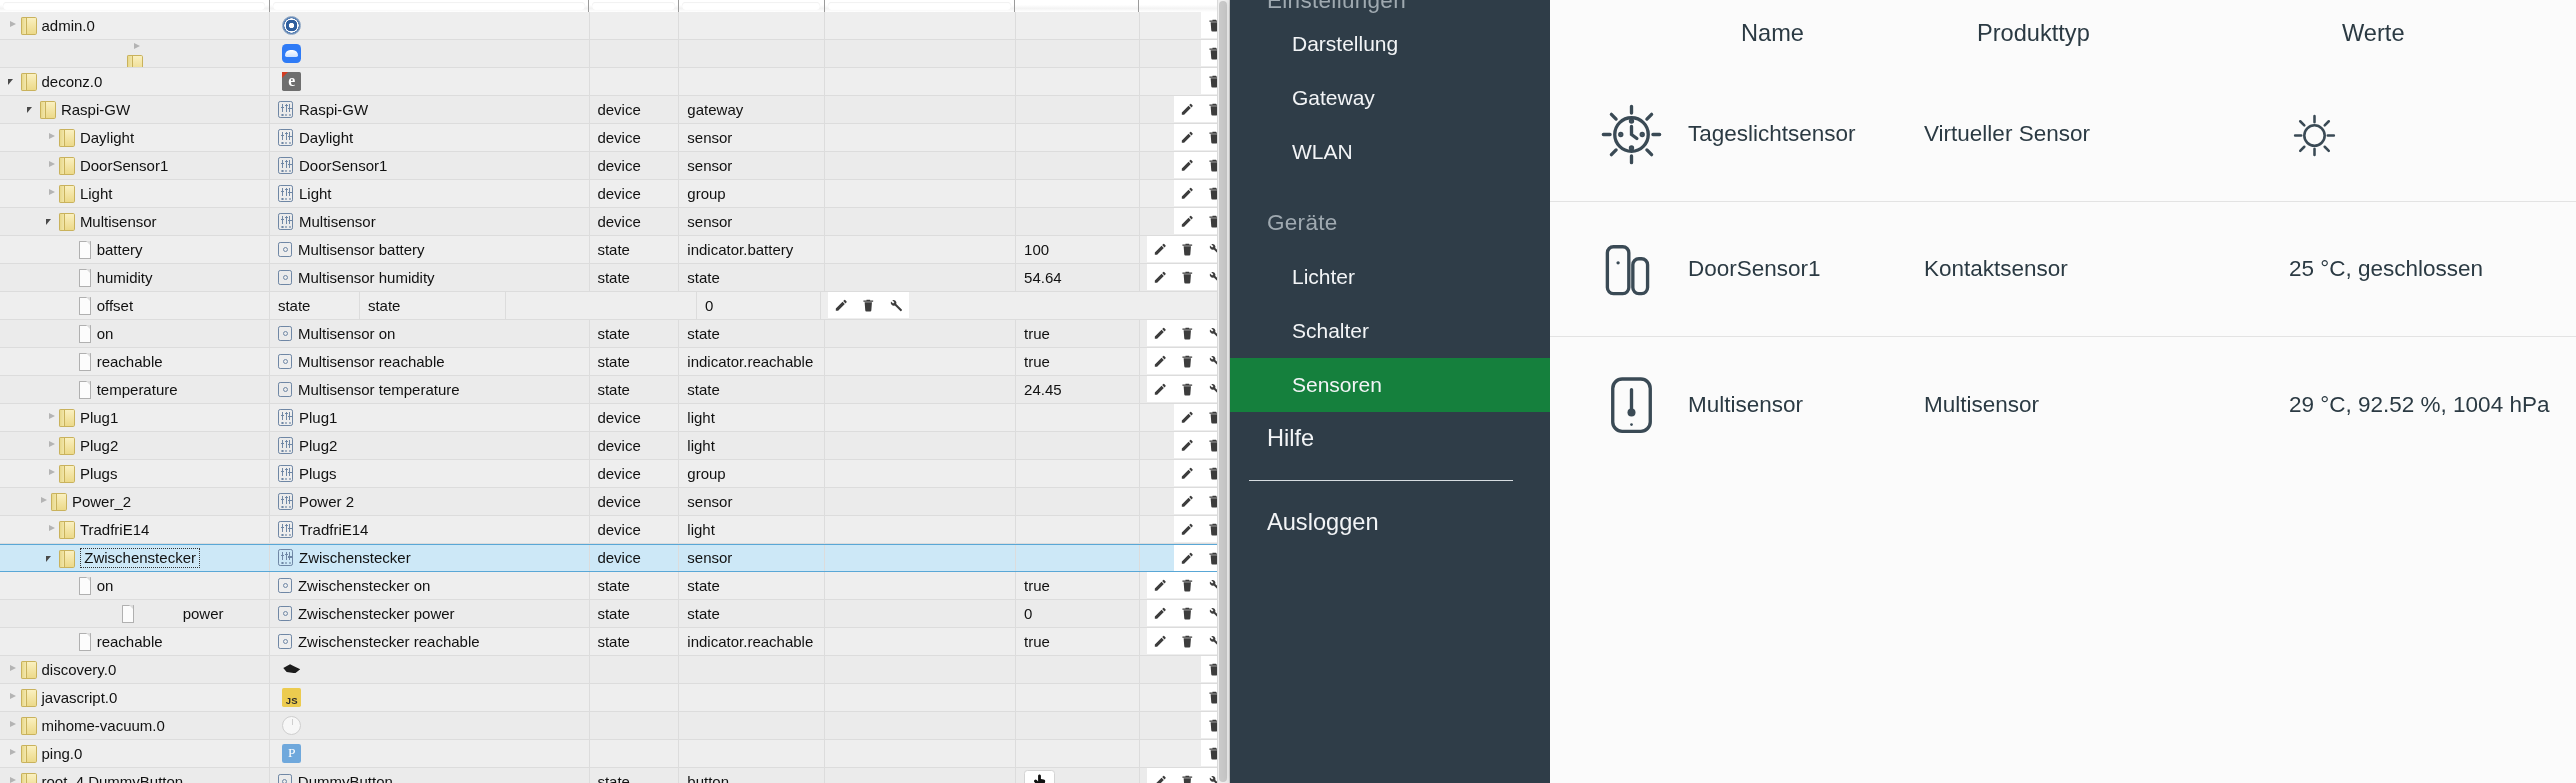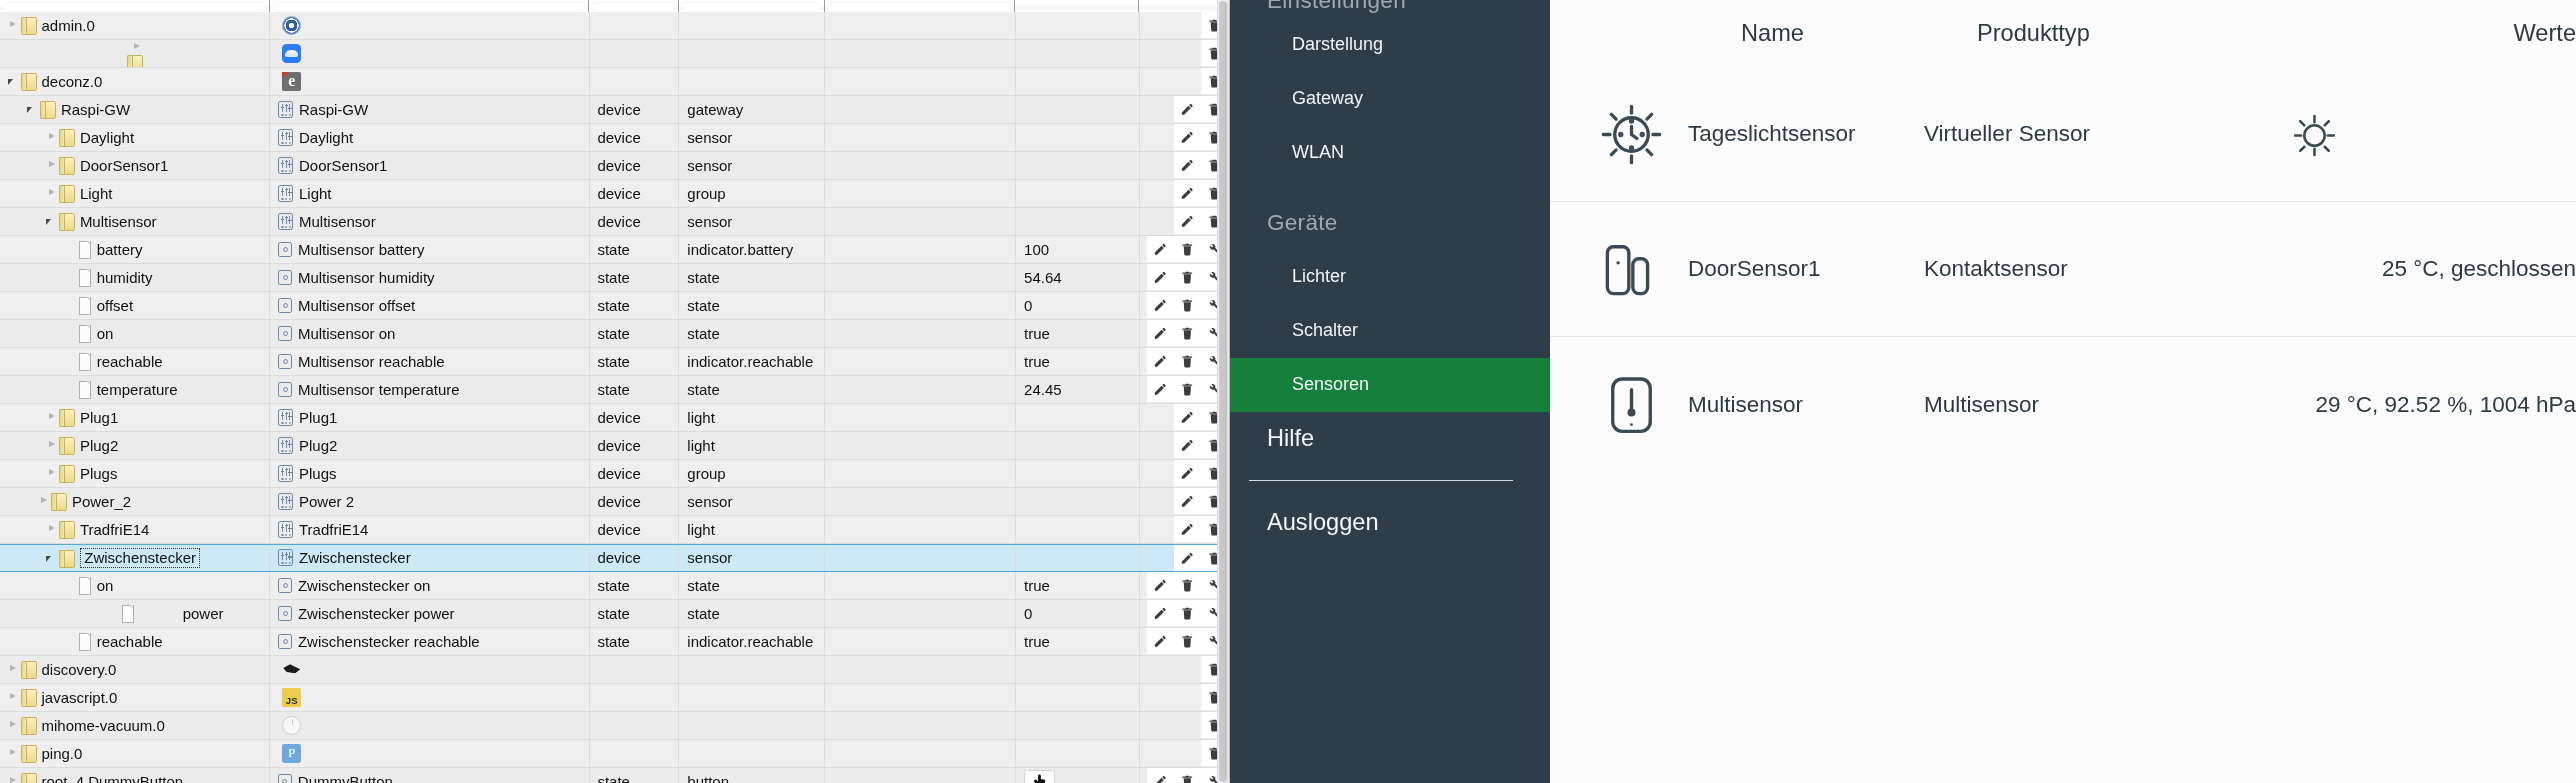--- a/index.html
+++ b/index.html
@@ -105,34 +105,34 @@
 
   .vscroll { position:absolute; right:0; top:0; width:12.4px; height:783px;
       background:#f0f0f0; border-left:0.6px solid #dadada; }
   .vthumb { position:absolute; right:1.7px; top:1.1px; width:8.4px; height:781px; background:#c9c9c9; border-radius:3.9px; }
 
   
   .navpane { width:320px; height:783px; background:#2f3d48; position:relative; overflow:hidden;
       box-shadow: 2.2px 0 10px rgba(0,0,0,.25); }
   .nav-section-title { color:#9fa9b0; font-size:22.5px; padding:0 0 0 37px; letter-spacing:0.3px; }
   .nav-item { height:54px; display:flex; align-items:center; padding-left:62px;
-      color:#f2f4f6; font-size:18px; }
+      color:#f2f4f6; font-size:21px; }
   .nav-item.active { background:#15803d; }
   .nav-plain { height:54px; display:flex; align-items:center; padding-left:37px;
       color:#f2f4f6; font-size:23.6px; }
   .nav-divider { height:0.6px; background:#d7dde1; margin:14.6px 37px 14.6px 19px; }
 
   
   .sensorpane { flex:1; height:783px; background:#fbfbfb; position:relative; }
   .sensor-head { display:flex; align-items:center; height:67px; padding-left:101px; }
   .sensor-head div { font-size:23.6px; color:#2b3a43; }
   .col-icon { width:90px; }
   .col-name { width:236px; }
   .col-type { width:365px; }
-  .col-val  { flex:1;text-align:right; }
+  .col-val  { flex:1; }
   .sensor-row { display:flex; align-items:center; height:135px; padding-left:48px;
       border-bottom:0.6px solid #e3e3e3; }
   .sensor-row:last-child{ border-bottom:none; }
   .sensor-row .cell { font-size:22.5px; color:#2b3a43; }
   .sensor-icon { width:90px; height:112px; display:flex; align-items:center; }
 
   svg.line { stroke:#3a4a55; stroke-width:5; fill:none; stroke-linecap:round; }
 </style>
 </head>
 <body>
@@ -524,26 +524,20 @@
                 <path d="M22.7 19l-9.1-9.1a5 5 0 00-6.6-6.3l3.5 3.5-2.1 2.1-3.5-3.5a5 5 0 006.3 6.6l9.1 9.1a1 1 0 001.4 0l1-1a1 1 0 000-1.4z"></path>
               </svg>
             </span>
           </div>
         </div>
         <div class="row">
           <div class="c c-name" style="padding-left: 63px;">
             <span class="twisty none"></span>
             <span class="doc"></span>
             <span>offset</span>
-          </div>
-          <div class="c c-desc">
-            <span class="ico-state">
-              <i></i>
-            </span>
-            <span>Multisensor offset</span>
           </div>
           <div class="c c-type">
             <span>state</span>
           </div>
           <div class="c c-role">
             <span>state</span>
           </div>
           <div class="c c-room"></div>
           <div class="c c-val">
             <span>0</span>

